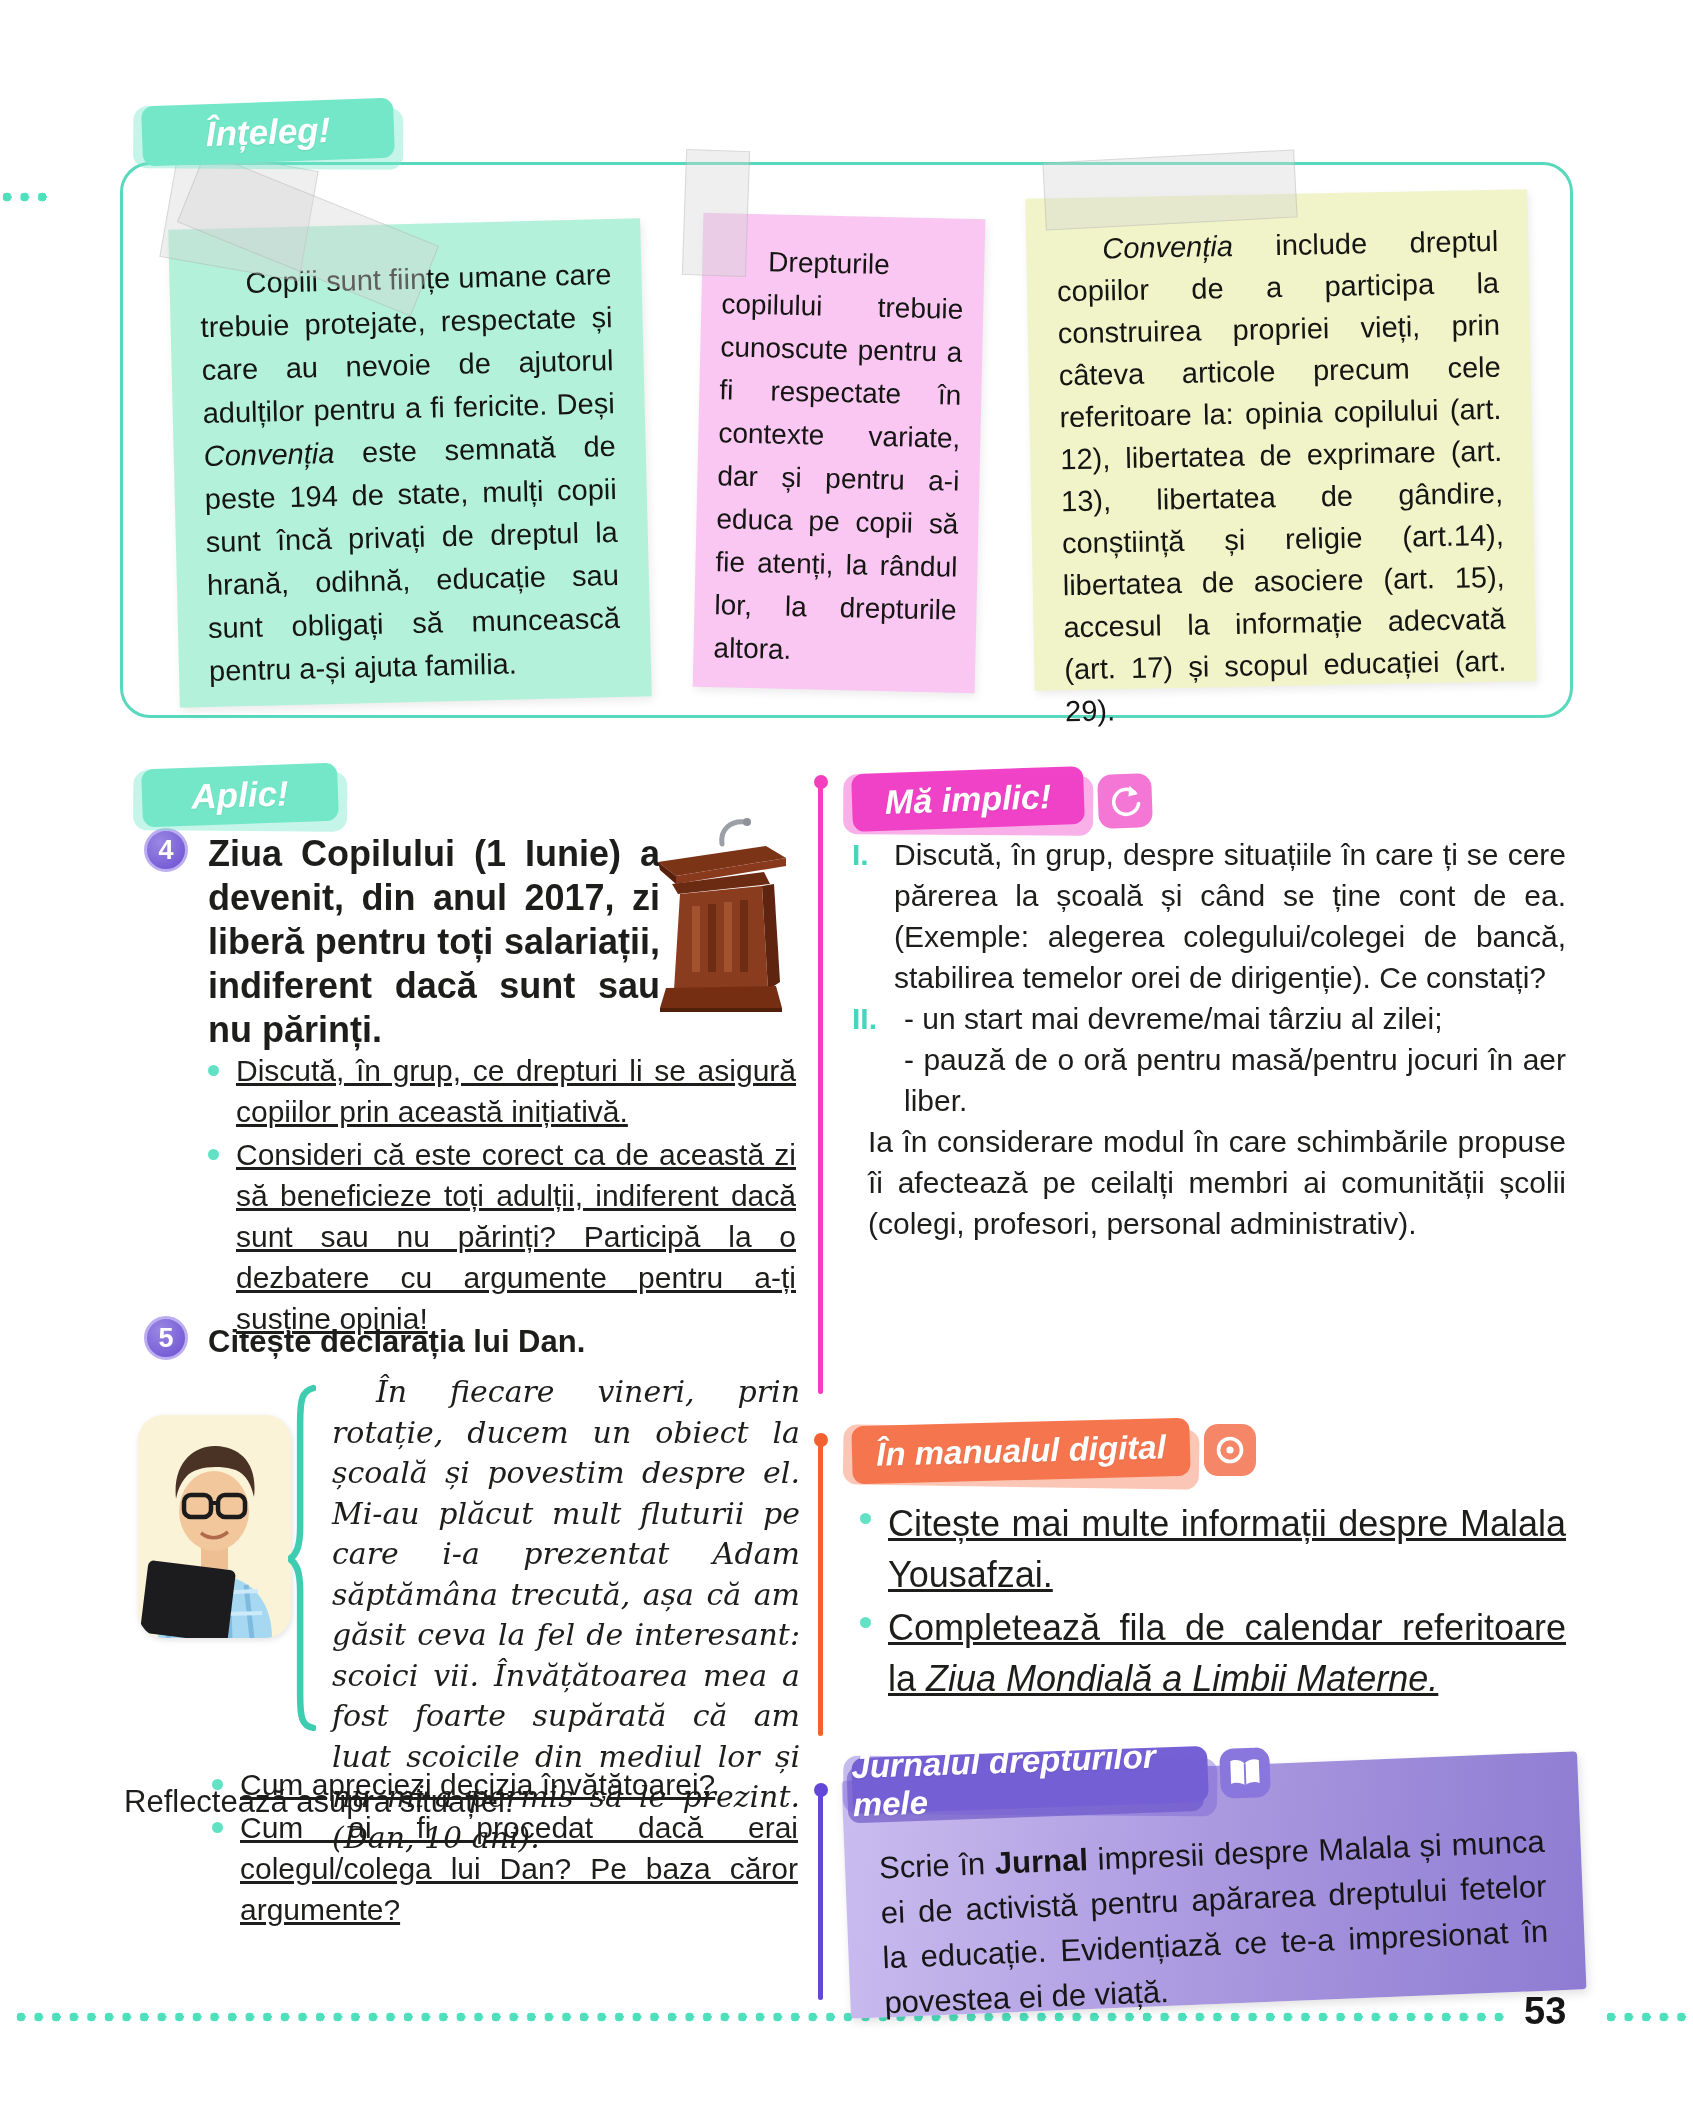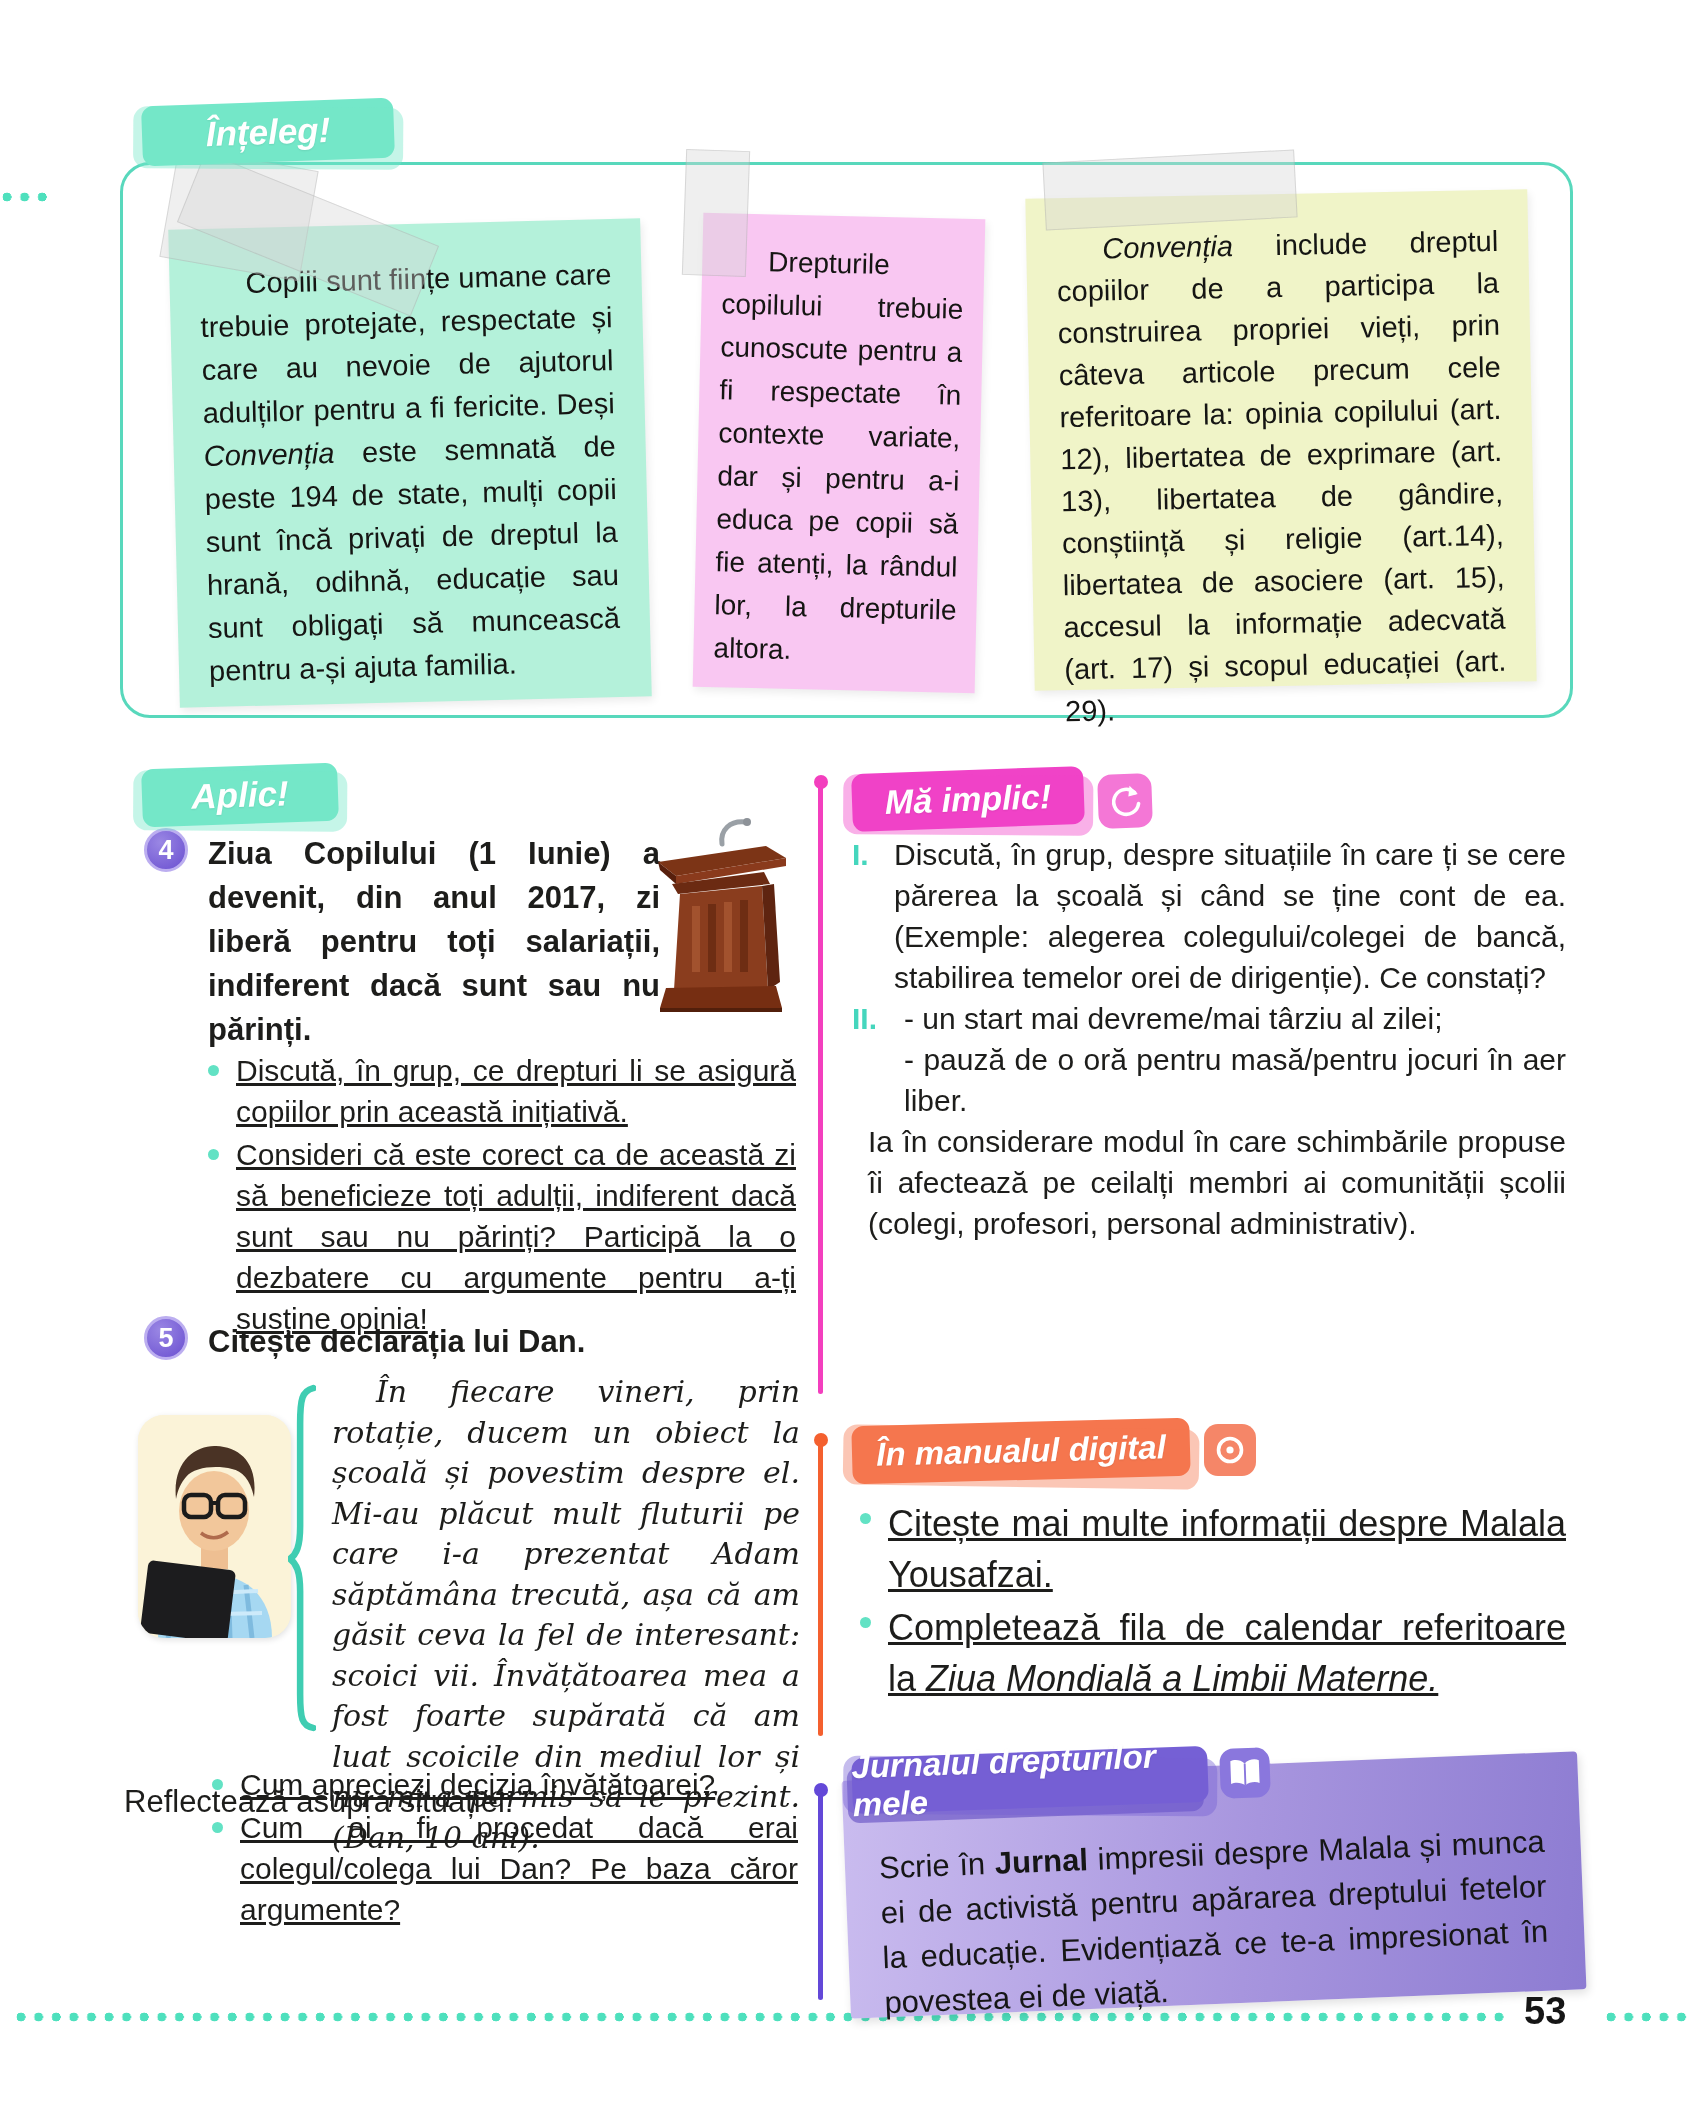--- a/index.html
+++ b/index.html
@@ -79,21 +79,21 @@
   .n4 { left:144px; top:828px; }
   .n5 { left:144px; top:1316px; }
 
   li.dotli { position:relative; margin-bottom:2px;text-decoration:underline; }
   li.dotli::before {
     content:""; position:absolute; left:-28px; top:15px; width:11px; height:11px;
     border-radius:50%; background:#62e2c4;
   }
 
   
-  .item4-head { position:absolute; left:208px; top:832px; width:452px; font-size:31px; font-weight:bold; line-height:44px; text-align:justify; }
+  .item4-head { position:absolute; left:208px; top:832px; width:452px; font-size:36px; font-weight:bold; line-height:44px; text-align:justify; }
   .podium     { position:absolute; left:646px; top:810px; width:148px; height:202px; }
   .item4-bullets { position:absolute; left:236px; top:1050px; width:560px; font-size:30px; line-height:41px; text-align:justify; }
   .item5-head { position:absolute; left:208px; top:1324px; font-size:31px; font-weight:bold; }
 
   .photo { position:absolute; left:138px; top:1415px; width:153px; height:223px; border-radius:26px; overflow:hidden; background:#fbf3d8; box-shadow:1px 2px 6px rgba(0,0,0,0.12); }
   .brace { position:absolute; left:288px; top:1372px; width:28px; height:372px; }
   .quote {
     position:absolute; left:332px; top:1372px; width:468px;
     font-family:"DejaVu Serif","Liberation Serif",serif; font-style:italic;
     font-size:30px; line-height:40.5px; text-align:justify;

